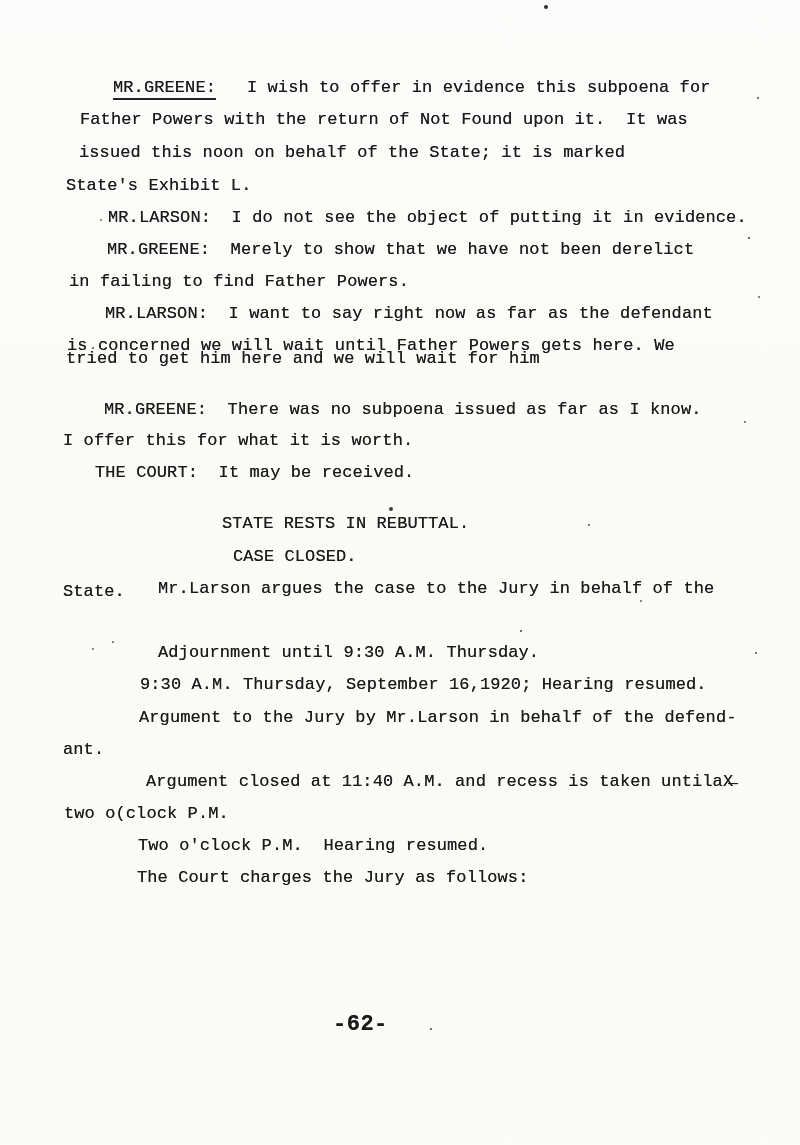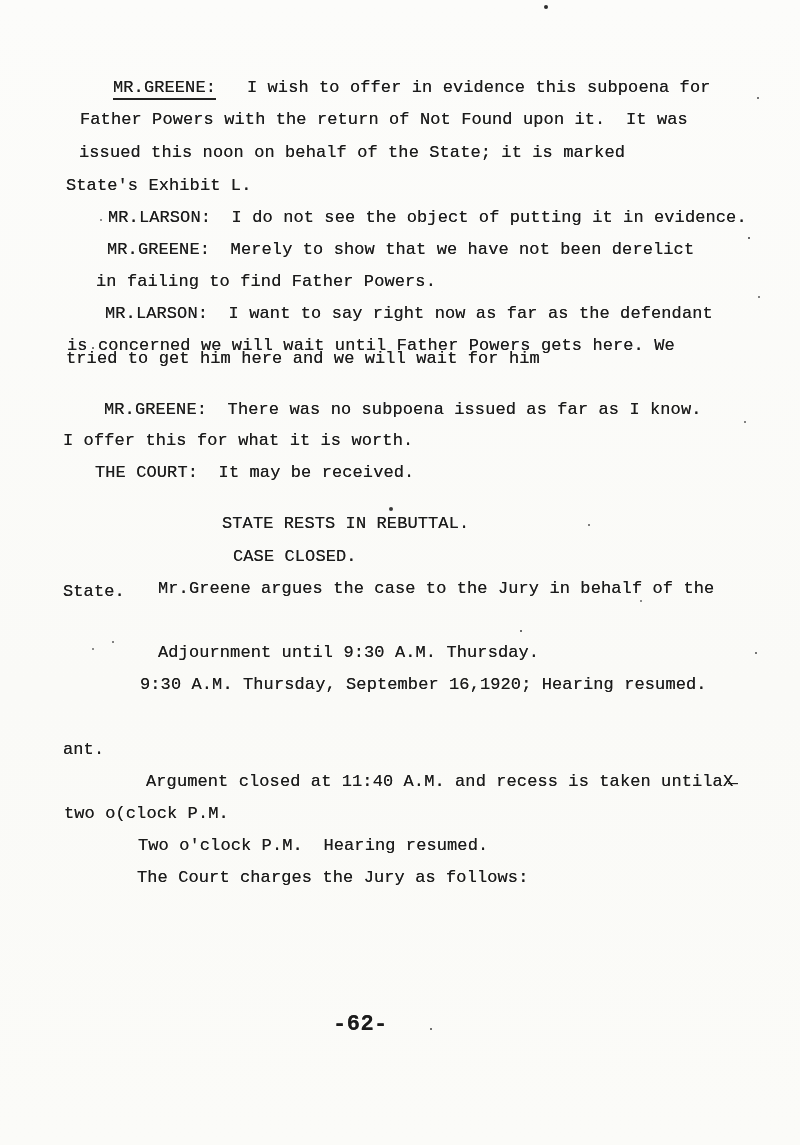--- a/index.html
+++ b/index.html
@@ -71,39 +71,40 @@
   <div class="specks"></div>
 
   <div class="line" style="left:113px; top:78px;"><span class="speaker-underlined">MR.GREENE:</span><span>   I wish to offer in evidence this subpoena for</span></div>
 
   <div class="line" style="left:80px;  top:110px;">Father Powers with the return of Not Found upon it.  It was</div>
   <div class="line" style="left:79px;  top:143px;">issued this noon on behalf of the State; it is marked</div>
   <div class="line" style="left:66px;  top:176px;">State's Exhibit L.</div>
 
   <div class="line" style="left:108px; top:208px;">MR.LARSON:  I do not see the object of putting it in evidence.</div>
   <div class="line" style="left:107px; top:240px;">MR.GREENE:  Merely to show that we have not been derelict</div>
-  <div class="line" style="left:69px;  top:272px;margin-left:27px;">in failing to find Father Powers.</div>
+  <div class="line" style="left:69px;  top:272px;">in failing to find Father Powers.</div>
 
   <div class="line" style="left:105px; top:304px;">MR.LARSON:  I want to say right now as far as the defendant</div>
   <div class="line" style="left:67px;  top:336px;">is concerned we will wait until Father Powers gets here. We</div>
   <div class="line" style="left:66px;  top:349px;">tried to get him here and we will wait for him</div>
 
   <div class="line" style="left:104px; top:400px;">MR.GREENE:  There was no subpoena issued as far as I know.</div>
   <div class="line" style="left:63px;  top:431px;">I offer this for what it is worth.</div>
 
   <div class="line" style="left:95px;  top:463px;">THE COURT:  It may be received.</div>
 
   <div class="line" style="left:222px; top:514px;">STATE RESTS IN REBUTTAL.</div>
   <div class="line" style="left:233px; top:547px;">CASE CLOSED.</div>
 
-  <div class="line" style="left:158px; top:579px;">Mr.Greene argues the case to the Jury in behalf of the</div>
+  <div class="line" style="left:158px; top:579px;">Mr.Larson argues the case to the Jury in behalf of the</div>
   <div class="line" style="left:63px;  top:582px;">State.</div>
 
   <div class="line" style="left:158px; top:643px;">Adjournment until 9:30 A.M. Thursday.</div>
   <div class="line" style="left:140px; top:675px;">9:30 A.M. Thursday, September 16,1920; Hearing resumed.</div>
+  <div class="line" style="left:139px; top:708px;">Argument to the Jury by Mr.Larson in behalf of the defend-</div>
   <div class="line" style="left:63px;  top:740px;">ant.</div>
 
   <div class="line" style="left:146px; top:772px;">Argument closed at 11:40 A.M. and recess is taken untilaX̶</div>
   <div class="line" style="left:64px;  top:804px;">two o(clock P.M.</div>
   <div class="line" style="left:138px; top:836px;">Two o'clock P.M.  Hearing resumed.</div>
   <div class="line" style="left:137px; top:868px;">The Court charges the Jury as follows:</div>
 
   <div class="page-number" style="left:333px; top:1012px;">-62-</div>
 
 </div>

